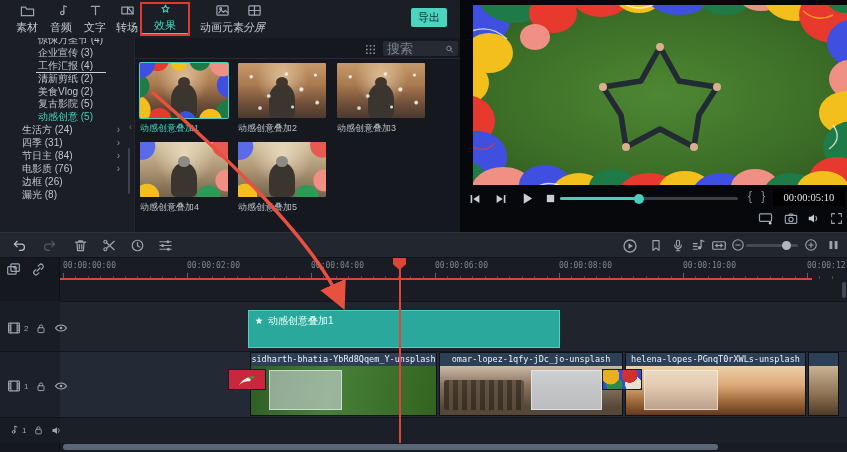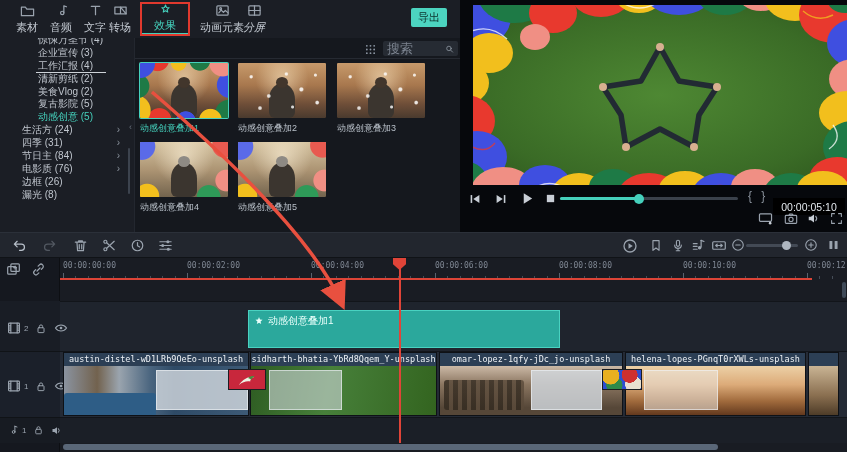--- a/index.html
+++ b/index.html
@@ -88,22 +88,22 @@
   .th-label.selected { color:#45d0bc; }
 
   
   #preview { left:460px; top:0; width:387px; height:232px; background:#06080c; }
   #viewer { position:absolute; left:13px; top:5px; width:374px; height:180px; background:#123; }
   .pbtn { position:absolute; cursor:pointer; }
   #seek { position:absolute; left:100px; top:197px; width:178px; height:3px; background:#3a414b; border-radius:2px; }
   #seek-fill { position:absolute; left:0; top:0; height:3px; width:78px; background:#45d0bc; border-radius:2px; }
   #seek-handle { position:absolute; left:74px; top:-3.5px; width:10px; height:10px; border-radius:50%; background:#45d0bc; }
   #inout { position:absolute; left:288px; top:189px; color:#8a929c; font-size:12px; letter-spacing:3px; cursor:pointer; }
-  #timecode { position:absolute; left:313px; top:198px; width:72px; height:17px; background:#000; color:#e2e7ec;
-     font-family:Liberation Sans, sans-serif; font-size:10.5px; display:flex; align-items:center; justify-content:center; }
+  #timecode { position:absolute; left:313px; top:189px; width:72px; height:17px; background:#000; color:#e2e7ec;
+     font-family:Liberation Serif, serif; font-size:10.5px; display:flex; align-items:center; justify-content:center; }
 
   
   #tl-toolbar { left:0; top:232px; width:847px; height:26px; background:#22262e; border-top:1px solid #2b3039; border-bottom:1px solid #101317; }
   .ticon { position:absolute; top:5px; cursor:pointer; }
   .dim { opacity:.4; }
   #tlzoom { position:absolute; left:746px; top:244px; width:52px; height:3px; background:#434a55; border-radius:2px; }
   #tlzoom-h { position:absolute; left:36px; top:-3px; width:9px; height:9px; background:#aeb6c0; border-radius:50%; }
 
   
   #timeline { left:0; top:258px; width:847px; height:194px; background:#191c23; }
@@ -178,21 +178,21 @@
         <circle class="ico" cx="8.8" cy="10.6" r="1.8"></circle>
       </svg>
     <span class="tlabel">音频</span>
   </div>
   <div class="tab" style="left:73px;width:44px;">
     <svg class="ic" width="15" height="15" viewBox="0 0 16 16">
         <path class="ico" d="M3.5 3.5h9M8 3.5v9"></path>
       </svg>
     <span class="tlabel">文字</span>
   </div>
-  <div class="tab" style="left:98px;width:44px;">
+  <div class="tab" style="left:105px;width:44px;">
     <svg class="ic" width="15" height="15" viewBox="0 0 16 16">
         <path class="ico" d="M2 4.5h6v7H2zM8 4.5h6v7H8"></path>
         <path class="ico" d="M8 4.5l6 7"></path>
       </svg>
     <span class="tlabel">转场</span>
   </div>
   <div class="tab active" style="left:142px;width:46px;">
     <svg class="ic" width="15" height="15" viewBox="0 0 16 16">
         <path class="ico" d="M8 2.5l1.2 3 3.3.3-2.5 2.2.8 3.2L8 9.5l-2.8 1.7.8-3.2L3.5 5.8l3.3-.3z"></path>
       </svg>
@@ -622,26 +622,20 @@
 
   <div id="fx-clip">
     <div class="fxlbl">
       <svg class="ic" width="10" height="10" viewBox="0 0 16 16">
           <path d="M8 1.5l1.5 4 4.2.4-3.2 2.8 1 4.1L8 10.6l-3.5 2.2 1-4.1L2.3 5.9l4.2-.4z" fill="#eafffb"></path>
         </svg>
       <span>动感创意叠加1</span>
     </div>
   </div>
 
-  <div class="vclip" style="left:63px;width:186px;">
-    <div class="fname">austin-distel-wD1LRb9OeEo-unsplash</div>
-    <div class="cbody bg-office">
-        <div class="band" style="left:92px;width:92px;"></div>
-      </div>
-  </div>
   <div class="vclip" style="left:250px;width:187px;">
     <div class="fname">sidharth-bhatia-YbRd8Qqem_Y-unsplash</div>
     <div class="cbody bg-grass">
         <div class="band" style="left:18px;width:73px;background:rgba(210,216,222,.6);"></div>
       </div>
   </div>
   <div class="vclip" style="left:439px;width:184px;">
     <div class="fname">omar-lopez-1qfy-jDc_jo-unsplash</div>
     <div class="cbody bg-group">
         <div class="band" style="left:91px;width:71px;"></div>

